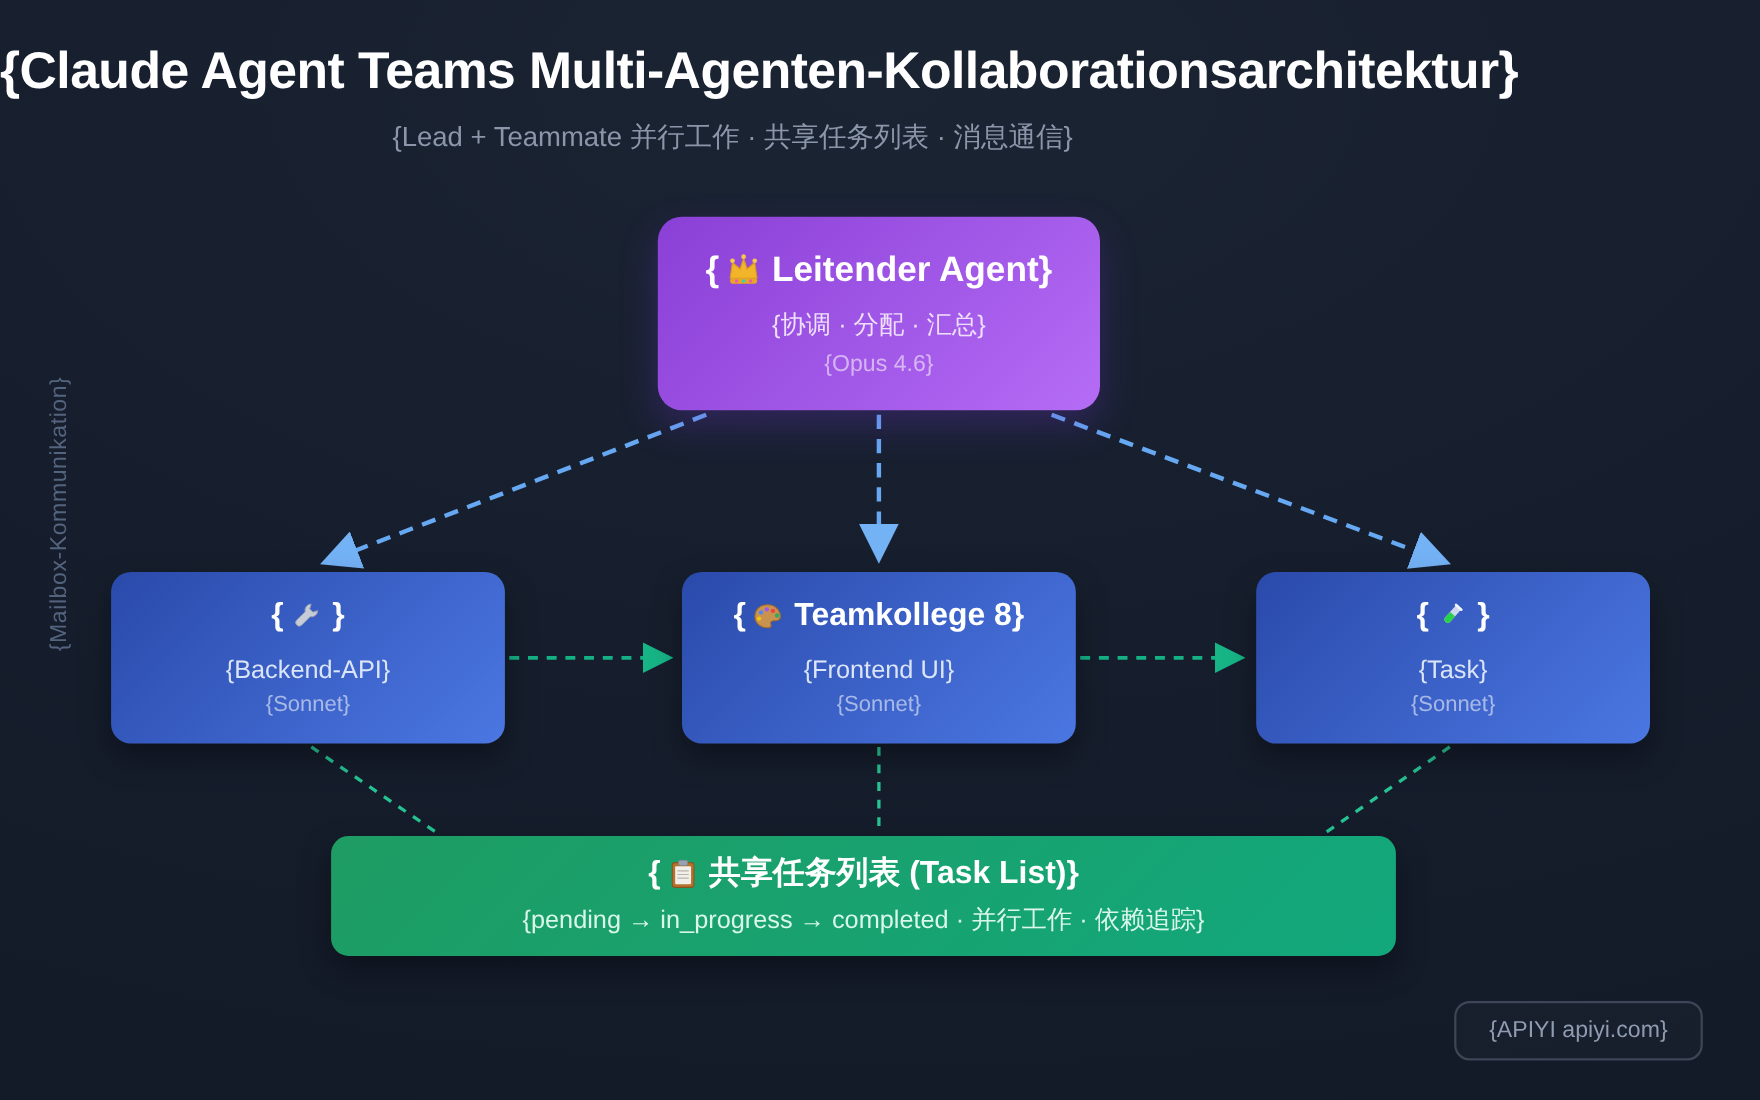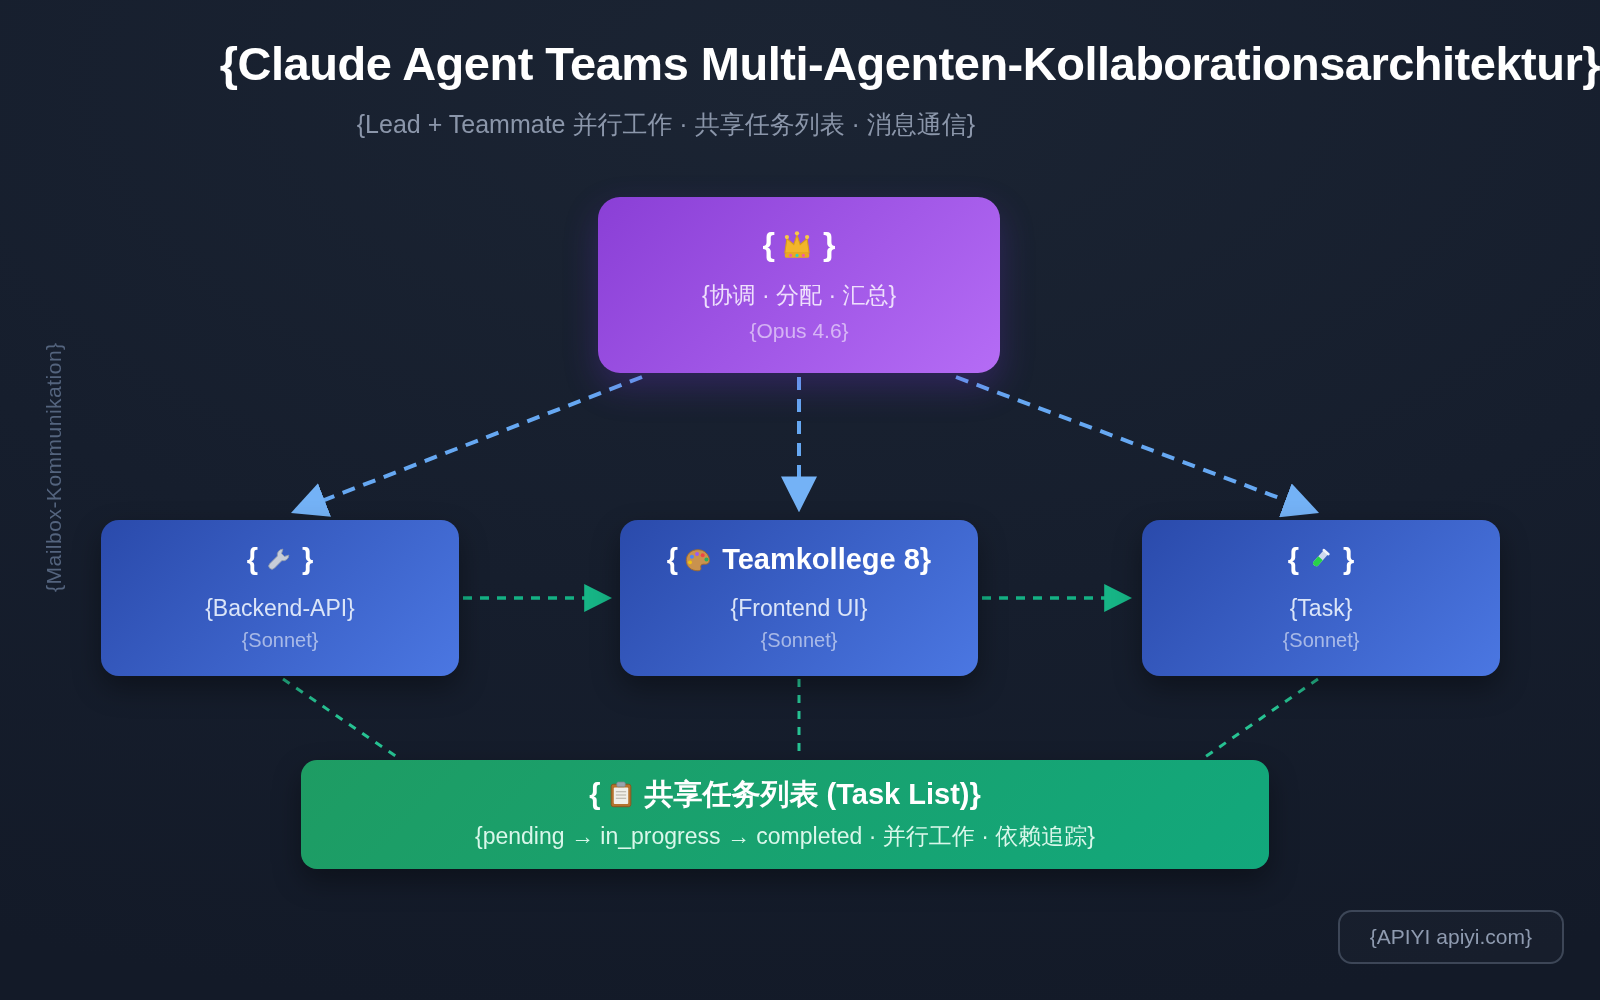--- a/index.html
+++ b/index.html
@@ -2,21 +2,21 @@
 <html><head>
 <meta charset="utf-8">
 <style>
   html,body{margin:0;padding:0;}
   body{
     width:1600px;height:1000px;position:relative;overflow:hidden;
     font-family:"Liberation Sans","DejaVu Sans",sans-serif;
     background:radial-gradient(115% 95% at 50% 8%, #1b2433 0%, #161e2d 55%, #131a28 100%);
   }
   .page-title{
-    position:absolute;top:36px;left:0;width:1600px;text-align:right;
+    position:absolute;top:36px;left:0;width:1600px;text-align:left;
     font-size:47px;font-weight:bold;color:#ffffff;letter-spacing:-0.5px;white-space:nowrap;
   }
   .page-subtitle{
     position:absolute;top:108px;left:0;width:1332px;text-align:center;
     font-size:25px;color:#8b96aa;
   }
   .side-label{
     position:absolute;left:42px;top:592px;
     transform:rotate(-90deg);transform-origin:0 0;
     font-size:21px;color:#54647e;white-space:nowrap;letter-spacing:0.5px;
@@ -49,21 +49,21 @@
   .node-lead .node-title{font-size:32px;}
   .node-member .node-title{font-size:29px;}
   .node-task .node-title{font-size:29px;}
   .ico{display:inline-flex;align-items:center;margin:0 9px 0 5px;}
   .node-lead .role{font-size:23px;color:#eedffc;line-height:1.15;}
   .node-lead .model{font-size:21px;color:rgba(255,255,255,0.55);margin-top:-10px;line-height:1.15;}
   .node-member .role{font-size:23px;color:#dbe5f8;line-height:1.15;}
   .node-member .model{font-size:20px;color:rgba(255,255,255,0.55);margin-top:-12px;line-height:1.15;}
   .node-task .detail{font-size:23px;color:#d9f7ea;line-height:1.15;}
   .badge{
-    position:absolute;right:36px;bottom:36px;padding:13px 30px;
+    position:absolute;right:52px;bottom:36px;padding:13px 30px;
     border:2px solid rgba(150,165,190,0.30);border-radius:14px;
     font-size:21px;color:#8f9bb0;background:rgba(255,255,255,0.02);text-align:right;
   }
 </style>
 </head>
 <body>
 
 <div class="page-title">{Claude Agent Teams Multi-Agenten-Kollaborationsarchitektur}</div>
 <div class="page-subtitle">{Lead + Teammate 并行工作 · 共享任务列表 · 消息通信}</div>
 
@@ -96,20 +96,21 @@
         <path d="M4.5 23.5 L6.5 10 L13 15.5 L16 6.5 L19 15.5 L25.5 10 L27.5 23.5 Z" fill="#f2b52a" stroke="#d99a1b" stroke-width="1"></path>
         <circle cx="6.5" cy="8.5" r="2" fill="#f7c948"></circle>
           <circle cx="16" cy="5" r="2" fill="#f7c948"></circle>
           <circle cx="25.5" cy="8.5" r="2" fill="#f7c948"></circle>
         <rect x="4.5" y="23.5" width="23" height="4.6" rx="1.8" fill="#eaa722"></rect>
         <circle cx="10" cy="25.8" r="1.5" fill="#ef5da8"></circle>
           <circle cx="16" cy="25.8" r="1.5" fill="#2dd4bf"></circle>
           <circle cx="22" cy="25.8" r="1.5" fill="#ef5da8"></circle>
       </svg>
     </span>
+    <span>Leitender Agent</span>
     <span>}</span>
   </div>
   <div class="role">{协调 · 分配 · 汇总}</div>
   <div class="model">{Opus 4.6}</div>
 </div>
 
 <div class="node node-member" id="member1">
   <div class="node-title">
     <span>{</span>
     <span class="ico">

